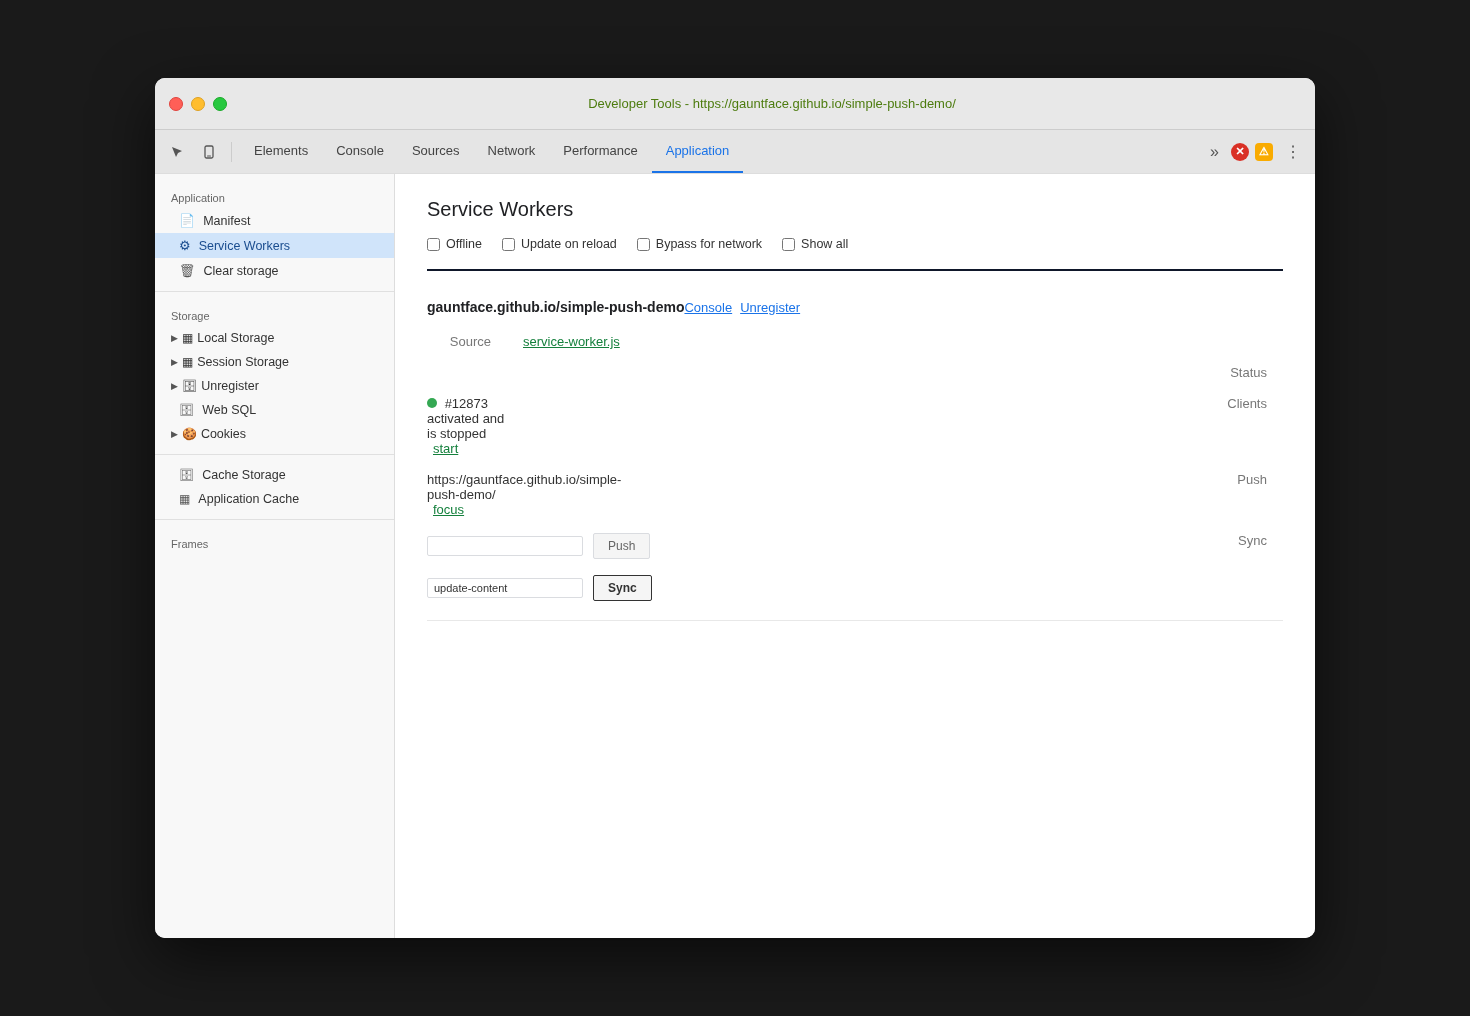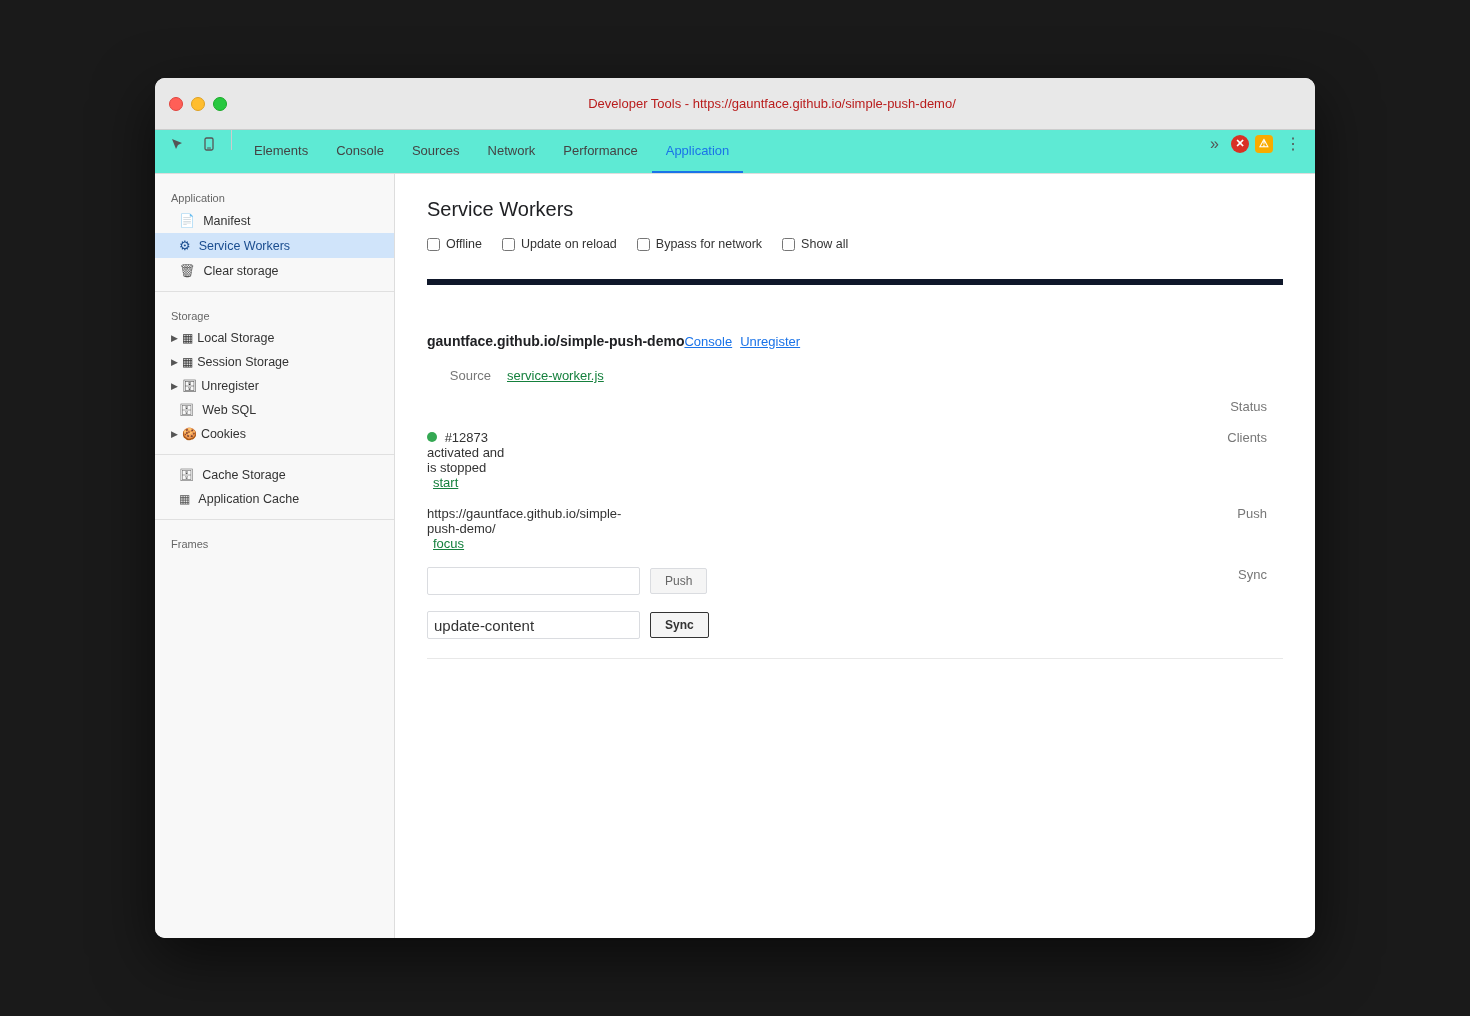--- a/index.html
+++ b/index.html
@@ -41,28 +41,28 @@
       height: 14px;
       border-radius: 50%;
     }
     .tl-close { background: #ff5f57; border: 1px solid #e0443e; }
     .tl-minimize { background: #ffbd2e; border: 1px solid #dea123; }
     .tl-maximize { background: #28c840; border: 1px solid #1aab29; }
     .titlebar-title {
       flex: 1;
       text-align: center;
       font-size: 13px;
-      color: #b91c1c;
+      color: #4d7c0f;
     }
     
     .toolbar {
-      background: #5eead4;
+      background: #e5e5e5;
       height: 44px;
       display: flex;
-      align-items: flex-start;
+      align-items: center;
       padding: 0 8px;
       border-bottom: 1px solid #ddd;
       gap: 4px;
       flex-shrink: 0;
     }
     .toolbar-icon {
       width: 28px;
       height: 28px;
       display: flex;
       align-items: center;
@@ -202,23 +202,23 @@
     .content-title {
       font-size: 20px;
       font-weight: 400;
       color: #202124;
       margin-bottom: 16px;
     }
     .checkboxes-row {
       display: flex;
       align-items: center;
       gap: 20px;
-      margin-bottom: 32px;
-      padding-bottom: 28px;
-      border-bottom: 6px solid #0f172a;
+      margin-bottom: 12px;
+      padding-bottom: 18px;
+      border-bottom: 2px solid #0f172a;
     }
     .checkbox-item {
       display: flex;
       align-items: center;
       gap: 6px;
       font-size: 12.5px;
       color: #333;
       cursor: pointer;
     }
     .checkbox-item input[type="checkbox"] {
@@ -245,21 +245,21 @@
     }
     .sw-link {
       color: #1a73e8;
       text-decoration: underline;
       font-size: 13px;
       cursor: pointer;
     }
     .sw-table {
       display: grid;
       grid-template-columns: 80px 1fr;
-      gap: 10px 0;
+      gap: 10px 16px;
       font-size: 13px;
     }
     .sw-label {
       color: #777;
       padding: 3px 16px 3px 0;
       text-align: right;
     }
     .sw-value {
       color: #333;
       padding: 3px 0;
@@ -287,25 +287,25 @@
       margin-left: 6px;
     }
     .push-row {
       display: flex;
       align-items: center;
       gap: 10px;
     }
     .push-input {
       flex: 1;
       max-width: 420px;
-      height: 28px;
+      height: 20px;
       border: 1px solid #dadce0;
       border-radius: 2px;
       padding: 0 6px;
-      font-size: 15px;
+      font-size: 11px;
       color: #333;
     }
     .push-button {
       height: 26px;
       padding: 0 14px;
       background: #f5f5f5;
       border: 1px solid #dadce0;
       border-radius: 2px;
       font-size: 12px;
       color: #666;

